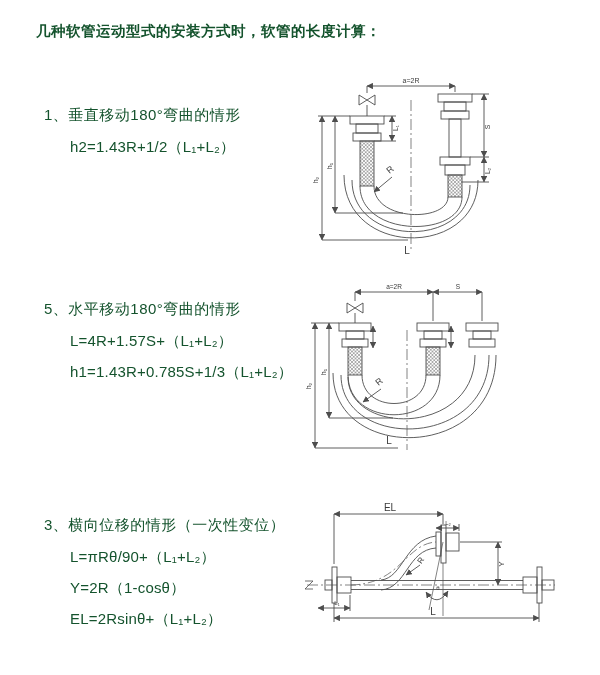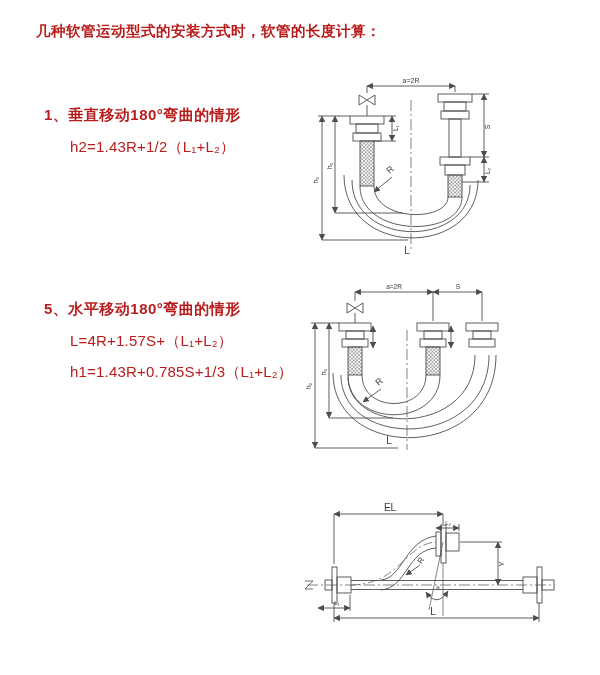--- a/index.html
+++ b/index.html
@@ -1,20 +1,20 @@
 <!DOCTYPE html>
 <html><head>
 <meta charset="utf-8">
 <style>
   html,body{margin:0;padding:0;background:#ffffff;}
   #page{position:relative;width:600px;height:665px;background:#fff;overflow:hidden;
-        font-family:"Liberation Sans","DejaVu Sans",sans-serif;color:#b91c1c;}
+        font-family:"Liberation Sans","DejaVu Sans",sans-serif;color:#14532d;}
   .title{position:absolute;left:36px;top:22px;font-size:14.5px;font-weight:700;letter-spacing:.5px;}
   .section{position:absolute;left:44px;}
-  .sec-heading{font-size:15px;font-weight:700;letter-spacing:.5px;}
+  .sec-heading{font-size:15px;font-weight:400;letter-spacing:.5px;}
   .formulas{margin:6px 0 0 26px;}
   .formula{height:31px;line-height:31px;font-size:15px;letter-spacing:.2px;}
   #sec1{top:106px;} #sec2{top:300px;} #sec3{top:516px;}
   .diag{position:absolute;}
   svg text{fill:#3a3a3a;stroke:none;font-family:"Liberation Sans","DejaVu Sans",sans-serif;}
 </style>
 </head>
 <body>
 
 <div id="page">
@@ -29,20 +29,28 @@
   </div>
 
   <div class="section" id="sec2">
     <div class="sec-heading">5、水平移动180°弯曲的情形</div>
     <div class="formulas">
       <div class="formula">L=4R+1.57S+（L₁+L₂）</div>
       <div class="formula">h1=1.43R+0.785S+1/3（L₁+L₂）</div>
     </div>
   </div>
 
+  <div class="section" id="sec3">
+    <div class="sec-heading">3、横向位移的情形（一次性变位）</div>
+    <div class="formulas">
+      <div class="formula">L=πRθ/90+（L₁+L₂）</div>
+      <div class="formula">Y=2R（1-cosθ）</div>
+      <div class="formula">EL=2Rsinθ+（L₁+L₂）</div>
+    </div>
+  </div>
 
   <svg class="diag" style="left:308px;top:70px" width="287" height="192" viewBox="0 0 287 192">
     <defs>
       <marker id="ar1" viewBox="0 0 8 8" refX="7.5" refY="4" markerWidth="7" markerHeight="7" orient="auto-start-reverse">
         <path d="M0,0 L8,4 L0,8 z" fill="#4d4d4d"></path>
       </marker>
       <pattern id="hp1" width="3.5" height="3.5" patternUnits="userSpaceOnUse">
         <path d="M0,3.5 L3.5,0 M0,0 L3.5,3.5" stroke="#8d8d8d" stroke-width="0.7"></path>
       </pattern>
     </defs>

